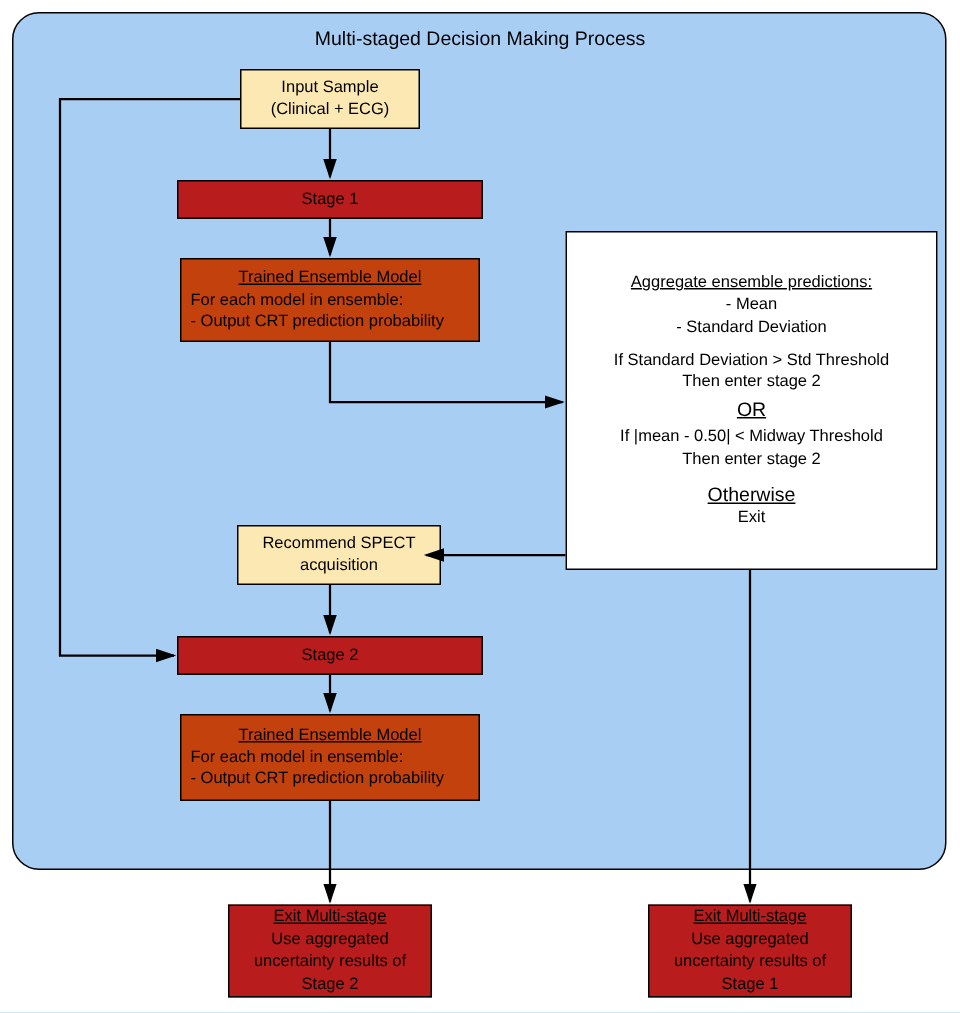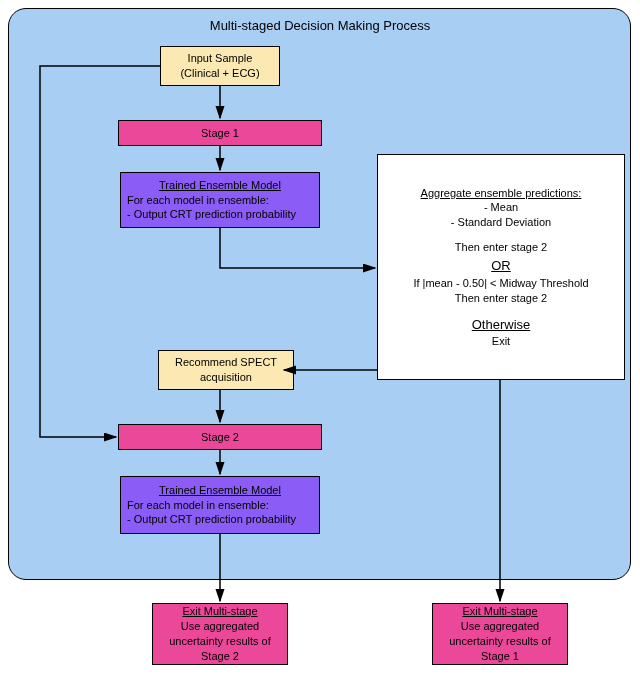--- a/index.html
+++ b/index.html
@@ -1,20 +1,20 @@
 <!DOCTYPE html>
 <html><head>
 <meta charset="utf-8">
 <style>
 body{margin:0;font-family:Arial,sans-serif;font-size:11px;color:#000;background:#fff;width:640px;height:675px;position:relative}
 .box{position:absolute;border:1px solid #000;box-sizing:border-box;display:flex;flex-direction:column;align-items:center;justify-content:center;text-align:center;line-height:1.35;padding:4px}
 .container{background:#a9cef4;border-radius:18px}
 .yellow{background:#fce8b2}
-.orange{background:#8b5cf6}
-.gray{background:#ec4899}
+.orange{background:#c2410c}
+.gray{background:#b91c1c}
 .white{background:#fff}
 svg{position:absolute;top:0;left:0;pointer-events:none}
 .u{text-decoration:underline}
 .b{font-weight:normal}
 </style>
 </head>
 <body>
 
 <div class="box container" style="left:8px;top:8px;width:623px;height:572px"></div>
 
@@ -33,20 +33,21 @@
   <div class="b u" style="align-self:center">Trained Ensemble Model</div>
   <div>For each model in ensemble:</div>
   <div>- Output CRT prediction probability</div>
 </div>
 
 <div class="box white" style="left:377px;top:154px;width:248px;height:226px;padding:26px">
   <div class="b u">Aggregate ensemble predictions:</div>
   <div>- Mean</div>
   <div>- Standard Deviation</div>
   <div style="height:10px"></div>
+  <div class="b">If Standard Deviation &gt; Std Threshold</div>
   <div class="b">Then enter stage 2</div>
   <div class="b u" style="font-size:13px;margin:2px 0">OR</div>
   <div class="b">If |mean - 0.50| &lt; Midway Threshold</div>
   <div class="b">Then enter stage 2</div>
   <div style="height:10px"></div>
   <div class="b u" style="font-size:13px">Otherwise</div>
   <div class="b">Exit</div>
 </div>
 
 <div class="box yellow" style="left:158px;top:350px;width:136px;height:40px">

